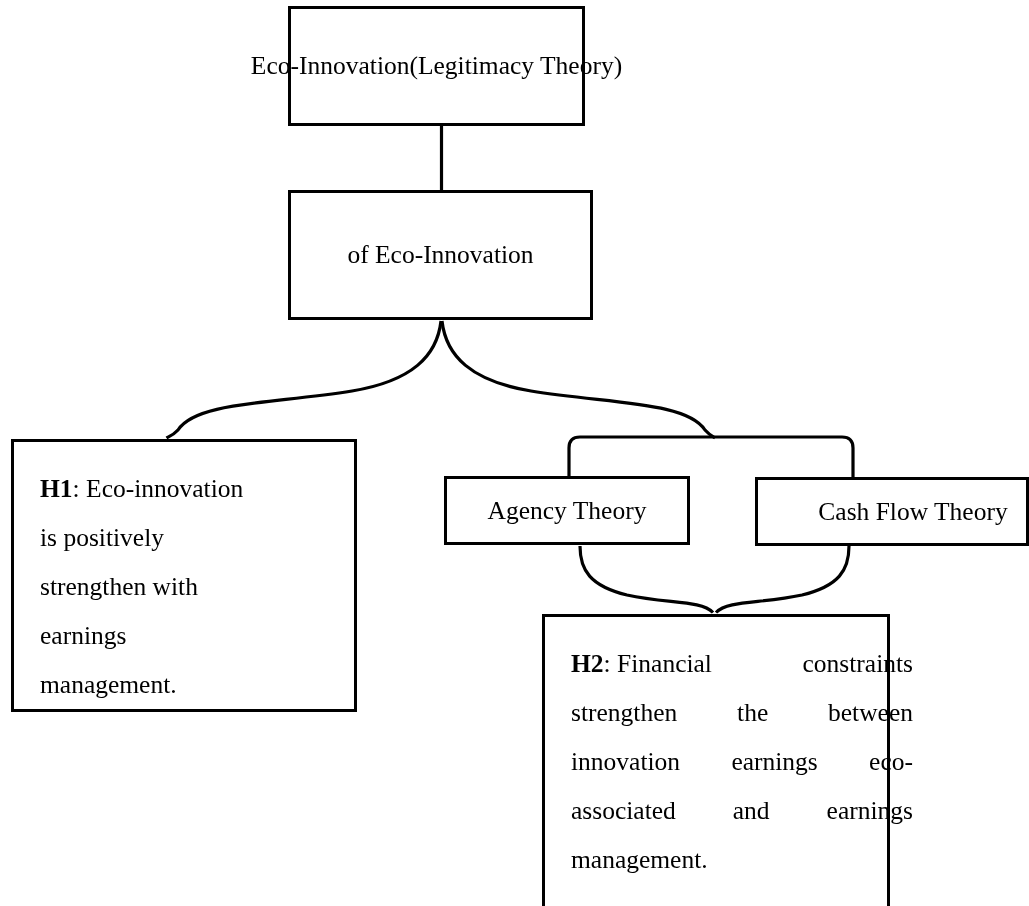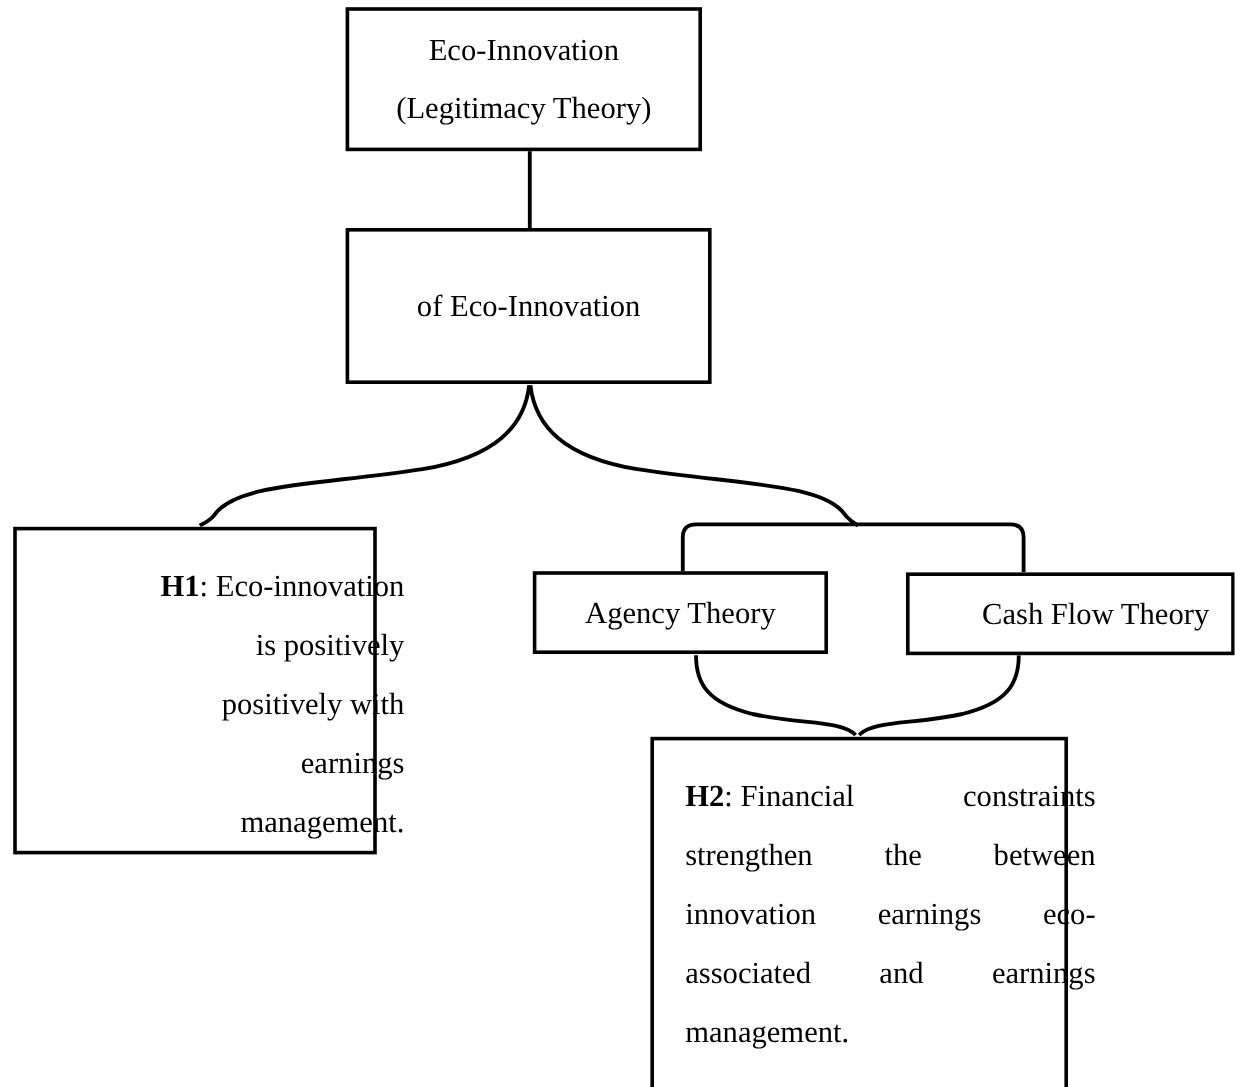--- a/index.html
+++ b/index.html
@@ -31,21 +31,21 @@
     position: absolute;
     box-sizing: border-box;
     border: 3px solid #000000;
     background: #ffffff;
     z-index: 2;
   }
   .node-inner {
     width: 100%;
     height: 100%;
     display: flex;
-    flex-direction: column;
+    flex-direction: row;
     justify-content: center;
   }
   .node-line {
     display: block;
     font-size: 25.5px;
     line-height: 48px;
     white-space: pre;
   }
   
   .centered .node-inner {
@@ -78,21 +78,21 @@
     white-space: pre;
   }
   b.tag {
     font-weight: bold;
   }
   
   #box-eco-innovation     { left: 288px; top:   6px; width: 297px; height: 120px; }
   #box-implementation     { left: 288px; top: 190px; width: 305px; height: 130px; }
   #box-agency-theory      { left: 431px; top: 476px; width: 246px; height:  69px; margin-left: 13px; }
   #box-cash-flow-theory   { left: 755px; top: 477px; width: 274px; height:  69px; padding-left: 42px; }
-  #box-h1                 { left:  11px; top: 439px; width: 303px; height: 273px; text-align: right; }
+  #box-h1                 { left:  11px; top: 439px; width: 346px; height: 273px; }
   #box-h2                 { left: 542px; top: 614px; width: 348px; height: 300px; }
 </style>
 </head>
 <body>
 
 <div id="canvas">
 
   <svg id="connectors" viewBox="0 0 1029 906">
     <g fill="none" stroke="#000000" stroke-width="3.2" stroke-linecap="butt">
 
@@ -147,21 +147,21 @@
   <div class="node centered" id="box-cash-flow-theory">
     <div class="node-inner">
       <span class="node-line">Cash Flow Theory</span>
     </div>
   </div>
 
   <div class="node hyp hyp-left" id="box-h1">
     <div class="node-inner">
       <span class="node-line"><b class="tag">H1</b><span>:</span><span> Eco-innovation</span></span>
       <span class="node-line">is positively</span>
-      <span class="node-line">positively with</span>
+      <span class="node-line">strengthen with</span>
       <span class="node-line">earnings</span>
       <span class="node-line">management.</span>
     </div>
   </div>
 
   <div class="node hyp hyp-justify" id="box-h2">
     <div class="node-inner">
 
       <span class="node-line">
         <span><b class="tag">H2</b><span>:</span><span> Financial</span></span>

